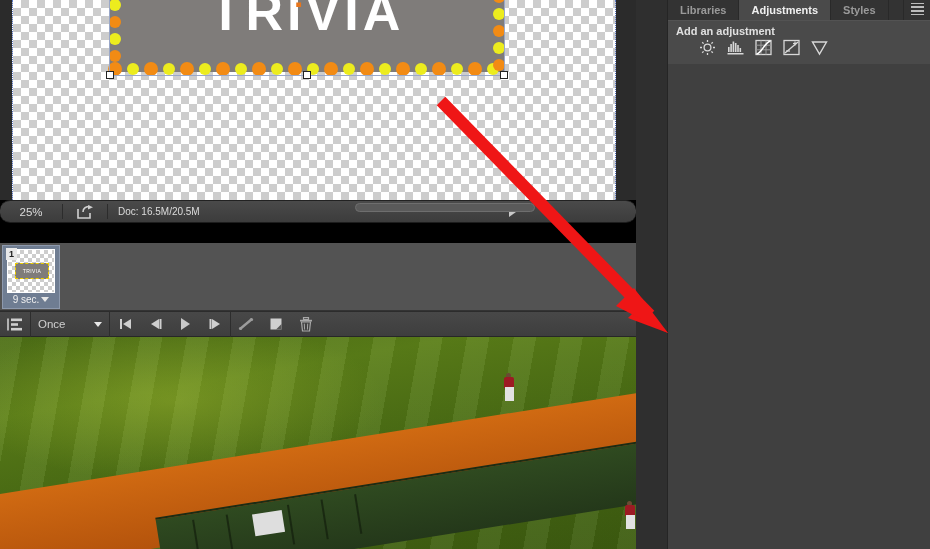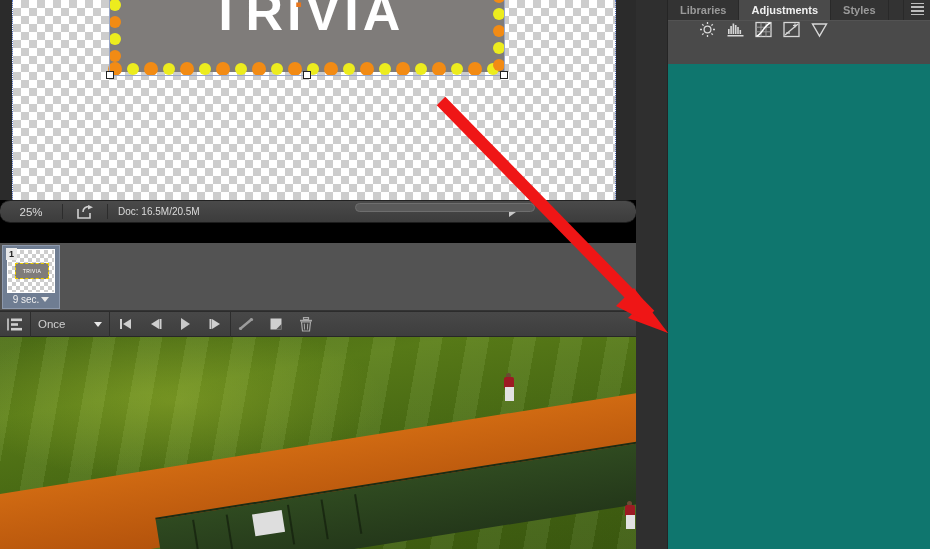--- a/index.html
+++ b/index.html
@@ -190,21 +190,21 @@
   .p-pants  { position:absolute; width:9px;  height:14px; background:#e2e2e2; }
   .p-head   { position:absolute; width:5px;  height:5px;  background:#6b4a33; border-radius:50%; }
   .photo-topbar {
     position:absolute; left:0; top:0; width:100%; height:6px;
     background:#6b6b6b;
   }
 
   
   .right-panel {
     position:absolute; left:636px; top:0; width:294px; height:549px;
-    background:#0f766e;
+    background:#404040;
   }
   .panel-gutter {
     position:absolute; left:0; top:0; width:32px; height:549px;
     background:#2f2f2f; border-right:1px solid #252525;
   }
   .panel-tabs {
     position:absolute; left:32px; top:0; width:262px; height:20px;
     background:#333; display:flex; align-items:stretch;
   }
   .ptab {
@@ -412,20 +412,21 @@
       <div class="panel-menu-icon">
         <div class="bars">
             <i></i>
             <i></i>
             <i></i>
             <i></i>
           </div>
       </div>
     </div>
     <div class="panel-content">
+      <div class="add-adj-label">Add an adjustment</div>
       <div class="adj-icons">
         <span class="adj-icon">
           <svg width="19" height="17" viewBox="0 0 19 17">
             <circle cx="9.5" cy="8.5" r="3.4" fill="none" stroke="#d8d8d8" stroke-width="1.3"></circle>
             <g stroke="#d8d8d8" stroke-width="1.3">
               <line x1="9.5" y1="1" x2="9.5" y2="3"></line>
                 <line x1="9.5" y1="14" x2="9.5" y2="16"></line>
               <line x1="2" y1="8.5" x2="4" y2="8.5"></line>
                 <line x1="15" y1="8.5" x2="17" y2="8.5"></line>
               <line x1="4.2" y1="3.2" x2="5.6" y2="4.6"></line>

